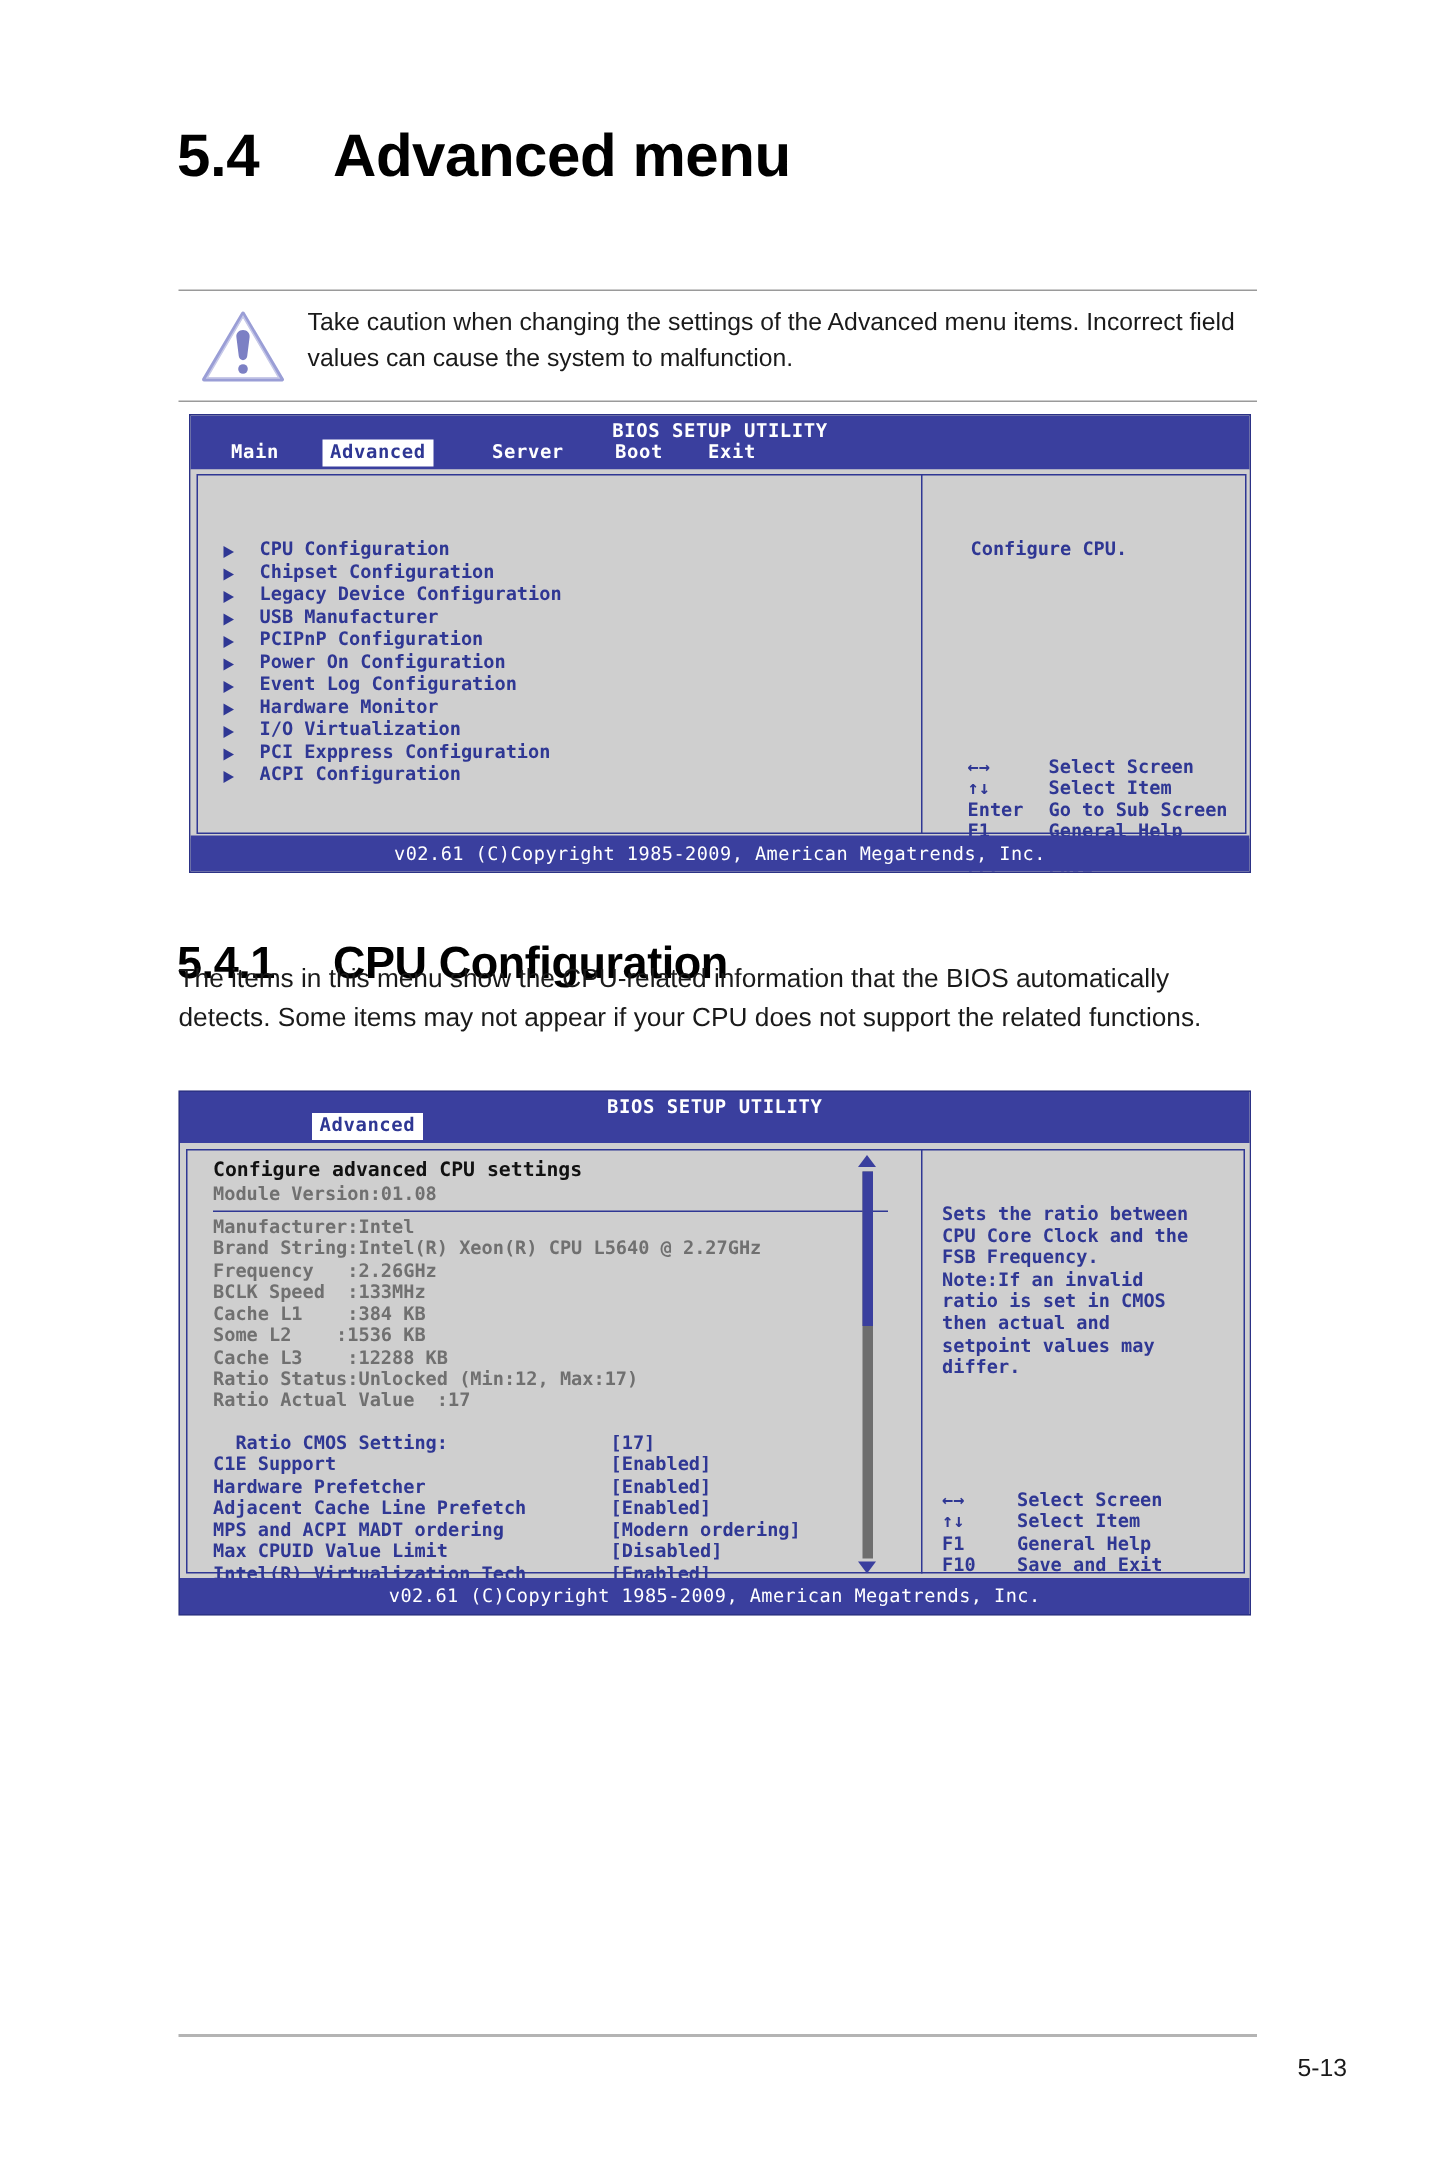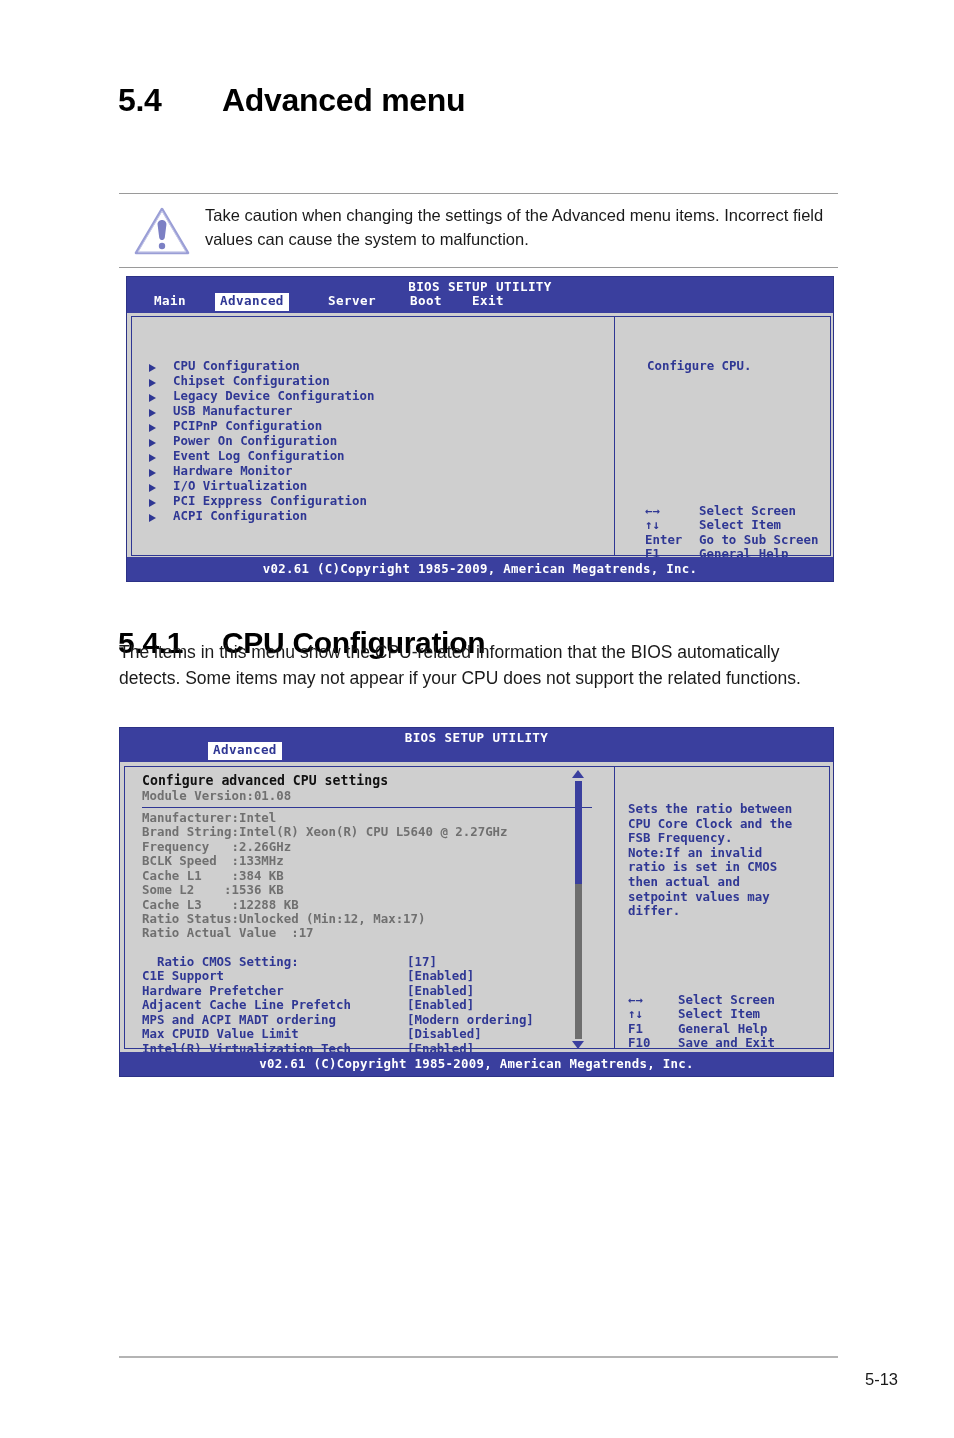--- a/index.html
+++ b/index.html
@@ -21,21 +21,21 @@
   }
 
   
   .sec-head {
     position: absolute;
     left: 118px;
     top: 82px;
     display: flex;
     align-items: baseline;
     font-weight: bold;
-    font-size: 32px;
+    font-size: 40px;
     letter-spacing: -0.3px;
   }
   .sec-head .num { width: 104px; display: inline-block; }
   .sec-head .ttl { white-space: nowrap; }
 
   .body-p {
     position: absolute;
     left: 119px;
     width: 716px;
     font-size: 17.5px;
@@ -143,21 +143,21 @@
     height: 1px;
     background: #2f3794;
   }
 
   .bios-footer {
     position: absolute;
     left: 0;
     width: 100%;
     background: #3a3f9e;
     color: #ffffff;
-    font-weight: bold;
+    font-weight: normal;
     text-align: center;
     font-size: 12.4px;
     letter-spacing: 0.3px;
   }
 
   
   .menu-item {
     position: absolute;
     white-space: pre;
     font-weight: bold;

